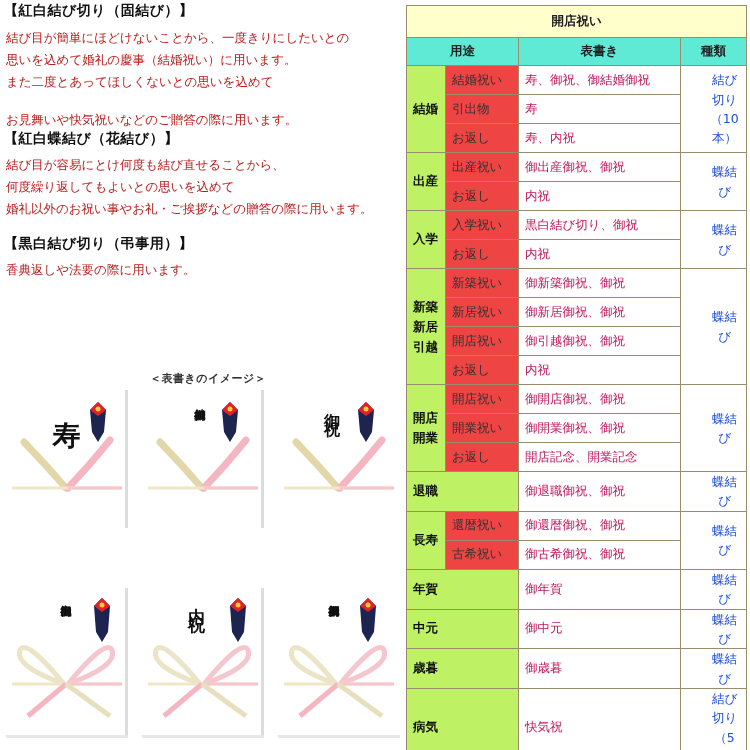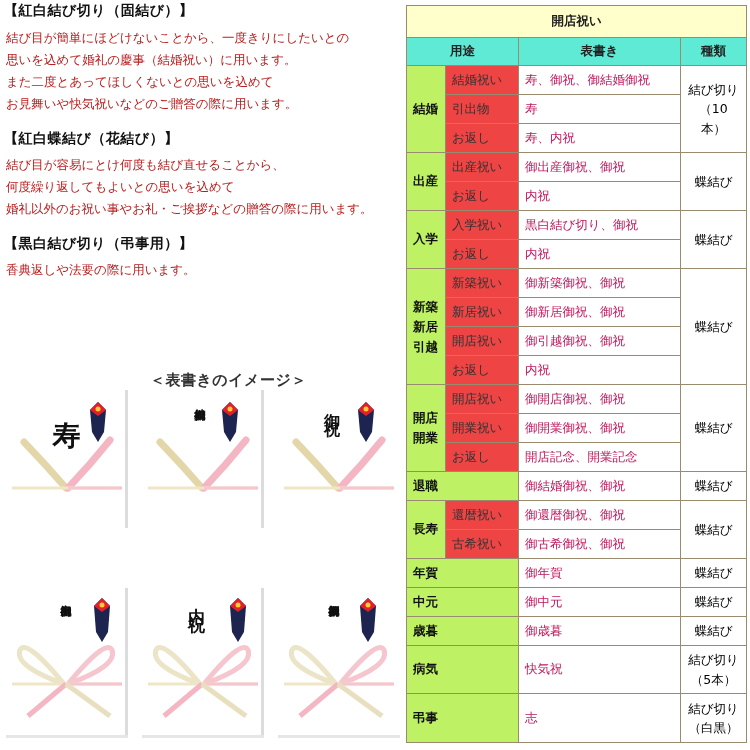--- a/index.html
+++ b/index.html
@@ -5,49 +5,49 @@
   * { box-sizing: border-box; margin: 0; padding: 0; }
   html, body { width: 750px; height: 750px; background: #ffffff; overflow: hidden; }
   body { font-family: "DejaVu Sans", "Liberation Sans", sans-serif; color: #222; position: relative; }
 
   
   .left { position: absolute; left: 0; top: 0; width: 400px; }
   .sec-title { position: absolute; left: 4px; font-size: 14px; font-weight: bold; color: #111; letter-spacing: 0.5px; white-space: nowrap; }
   .sec-line { position: absolute; left: 6px; font-size: 12.5px; color: #b91c1c; white-space: nowrap; }
 
   
-  .img-caption { position: absolute; left: 150px; top: 371px; font-size: 15px; font-weight: bold; color: #333; letter-spacing: 0.5px; }
+  .img-caption { position: absolute; left: 150px; top: 371px; font-size: 11px; font-weight: bold; color: #333; letter-spacing: 0.5px; }
   .card { position: absolute; background: #ffffff; overflow: hidden; }
   .card .edge-r { position: absolute; top: 0; right: 0; width: 3px; height: 100%; background: #dcdcdc; }
   .card .edge-b { position: absolute; left: 0; bottom: 0; height: 3px; width: 100%; background: #e6e6e6; }
   .card svg { position: absolute; left: 0; top: 0; }
   .inscription { position: absolute; font-family: "DejaVu Serif", "Liberation Serif", serif; font-weight: bold; color: #111; writing-mode: vertical-rl; text-orientation: upright; line-height: 1; }
 
   
   .tbl { position: absolute; left: 406px; top: 5px; width: 340px; border-collapse: collapse; table-layout: fixed; font-size: 12.5px; }
   .tbl td, .tbl th { border: 1px solid #9a8a6e; padding: 0 6px; vertical-align: middle; }
   .tbl .t-title { background: #ffffcc; height: 32px; text-align: center; font-weight: bold; font-size: 12.5px; }
   .tbl .t-head { background: #5eead4; height: 28px; text-align: center; font-weight: bold; }
   .tbl .cat { background: #bef264; font-weight: bold; color: #111; }
   .tbl .sub { background: #ef4444; color: #333; }
   .tbl .val { background: #ffffff; color: #be185d; }
-  .tbl .kind { background: #ffffff; color: #000000; text-align: center; line-height: 1.55; }
+  .tbl .kind { background: #ffffff; color: #1d4ed8; text-align: center; line-height: 1.55; padding-left: 28px; }
   .tbl tr.r { height: 29px; }
   .tbl tr.r2 { height: 48px; }
   .tbl tr.r3 { height: 49px; }
 </style>
 </head>
 <body>
 
 <div class="left">
   <div class="sec-title" style="top:2px;text-align:center;">【紅白結び切り（固結び）】</div>
   <div class="sec-line" style="top:30px;">結び目が簡単にほどけないことから、一度きりにしたいとの</div>
   <div class="sec-line" style="top:52px;">思いを込めて婚礼の慶事（結婚祝い）に用います。</div>
   <div class="sec-line" style="top:74px;">また二度とあってほしくないとの思いを込めて</div>
-  <div class="sec-line" style="top:96px;">お見舞いや快気祝いなどのご贈答の際に用います。</div>
+  <div class="sec-line" style="top:112px;">お見舞いや快気祝いなどのご贈答の際に用います。</div>
 
   <div class="sec-title" style="top:130px;">【紅白蝶結び（花結び）】</div>
   <div class="sec-line" style="top:157px;">結び目が容易にとけ何度も結び直せることから、</div>
   <div class="sec-line" style="top:179px;">何度繰り返してもよいとの思いを込めて</div>
   <div class="sec-line" style="top:201px;">婚礼以外のお祝い事やお礼・ご挨拶などの贈答の際に用います。</div>
 
   <div class="sec-title" style="top:235px;">【黒白結び切り（弔事用）】</div>
   <div class="sec-line" style="top:262px;">香典返しや法要の際に用います。</div>
 </div>
 
@@ -237,21 +237,21 @@
     <td class="sub">開業祝い</td>
     <td class="val">御開業御祝、御祝</td>
   </tr>
   <tr class="r">
     <td class="sub">お返し</td>
     <td class="val">開店記念、開業記念</td>
   </tr>
 
   <tr class="r">
     <td class="cat" colspan="2">退職</td>
-    <td class="val">御結婚御祝、御祝</td>
+    <td class="val">御退職御祝、御祝</td>
     <td class="kind">蝶結び</td>
   </tr>
 
   <tr class="r">
     <td class="cat" rowspan="2">長寿</td>
     <td class="sub">還暦祝い</td>
     <td class="val">御還暦御祝、御祝</td>
     <td class="kind" rowspan="2">蝶結び</td>
   </tr>
   <tr class="r">

